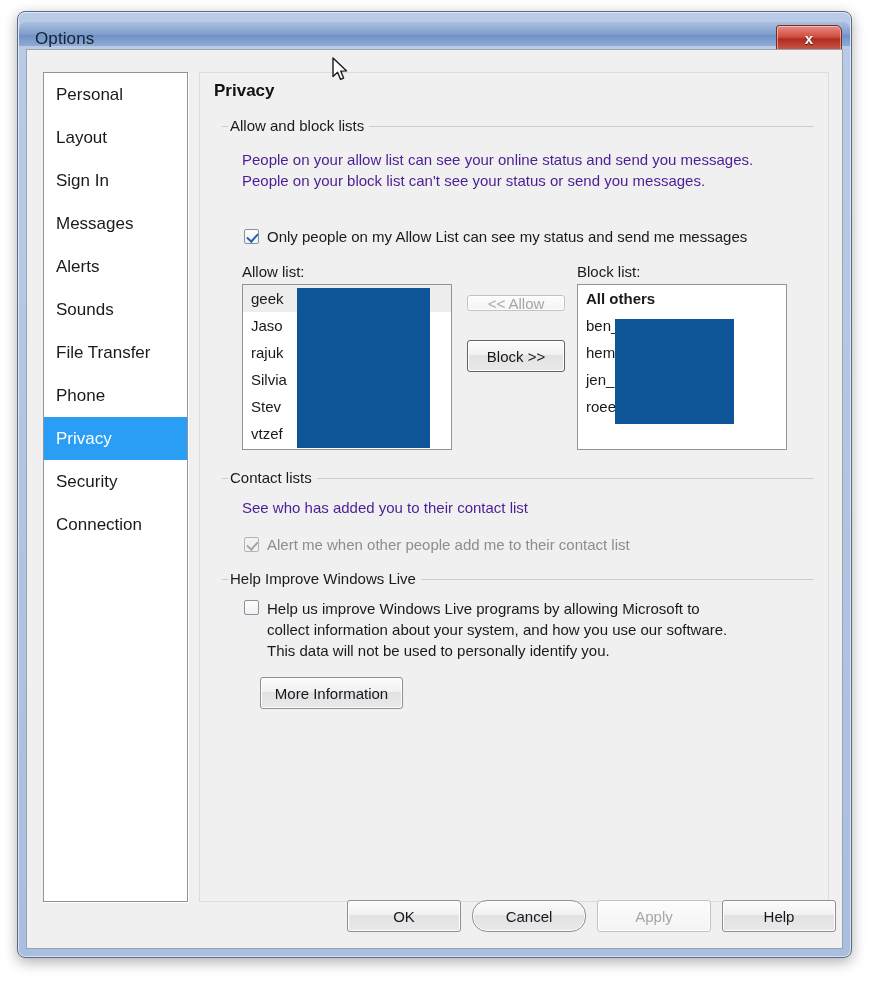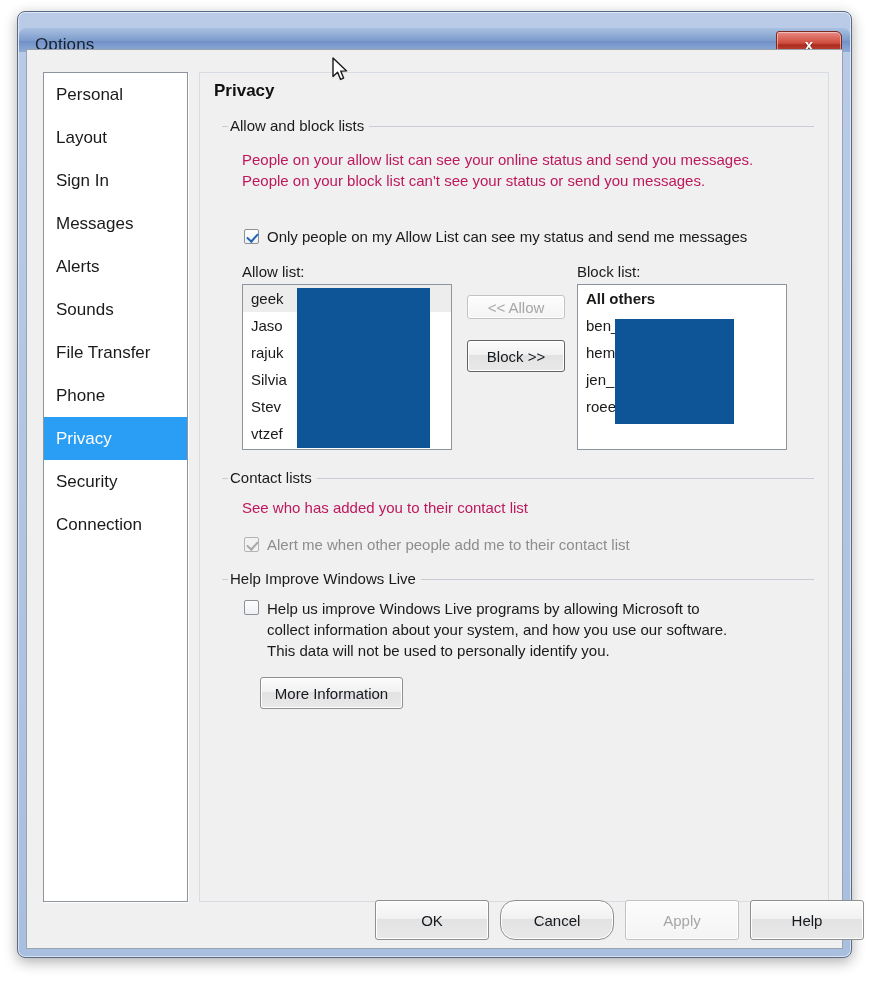--- a/index.html
+++ b/index.html
@@ -16,21 +16,21 @@
     position: absolute;
     left: 17px; top: 11px;
     width: 835px; height: 947px;
     border-radius: 8px;
     background: linear-gradient(180deg,#b9cbe6 0%, #a9bfdf 100%);
     border: 1px solid #5a6a82;
     box-shadow: 0 4px 14px rgba(0,0,0,.32), 0 0 0 1px rgba(255,255,255,.55) inset;
     padding: 0;
   }
   #titlebar {
-    position: absolute; left: 1px; top: 16px; right: 1px; height: 24px;
+    position: absolute; left: 1px; top: 10px; right: 1px; height: 24px;
     border-radius: 7px 7px 0 0;
     background: linear-gradient(180deg,#a9c0e0 0%, #7e9dcd 52%, #6f8fc7 53%, #8fabd6 100%);
   }
   #title-text {
     position: absolute; left: 16px; top: 7px;
     font-size: 17px; color: #16222e; letter-spacing: .1px;
   }
   #close-btn {
     position: absolute; right: 8px; top: 3px;
     width: 66px; height: 27px;
@@ -92,21 +92,21 @@
     background: #c8cdd3;
   }
   .group > .g-label {
     position: absolute; left: 6px; top: 0;
     background: #f0f0f0; padding: 0 5px 0 2px;
     font-size: 15px; color: #1a1a1a; white-space: nowrap;
   }
 
   .body-text {
     position: absolute;
-    font-size: 15px; color: #be185d; line-height: 21px;
+    font-size: 15px; color: #4c1d95; line-height: 21px;
   }
 
   
   .cb-row { position: absolute; display: flex; align-items: flex-start; }
   .cbox {
     width: 15px; height: 15px; flex: 0 0 15px;
     background: linear-gradient(180deg,#fdfdfd,#eef1f4);
     border: 1px solid #8c9097;
     border-radius: 2px; margin-top: 2px;
     position: relative; cursor: pointer;
@@ -172,21 +172,21 @@
   }
   .btn.focus {
     border-color: #3c7fb1;
     box-shadow: 0 0 0 1px #fff inset, 0 0 0 2px #66c5f2;
   }
 
   
   #footer { position: absolute; left: 0; right: 0; bottom: 0; height: 62px; }
   .foot-btn {
     position: absolute; top: 14px;
-    width: 114px; height: 40px; margin-left: 28px;
+    width: 114px; height: 32px;
   }
 
   
   #cursor {
     position: absolute; left: 332px; top: 57px;
     width: 18px; height: 26px; pointer-events: none;
   }
 </style>
 </head>
 <body>
@@ -236,21 +236,21 @@
       <div class="listbox" style="left:42px; top:211px; width:210px; height:166px;">
         <div class="list-item sel-bg">geek</div>
         <div class="list-item">Jaso</div>
         <div class="list-item">rajuk</div>
         <div class="list-item">Silvia</div>
         <div class="list-item">Stev</div>
         <div class="list-item">vtzef</div>
       </div>
       <div class="redact" style="left:97px; top:215px; width:133px; height:160px;"></div>
 
-      <div class="btn disabled" style="left:267px; top:222px; width:98px; height:24px;">
+      <div class="btn disabled" style="left:267px; top:222px; width:98px; height:16px;">
         <span>&lt;&lt; Allow</span>
       </div>
       <div class="btn strong" style="left:267px; top:267px; width:98px; height:32px;align-items:center;">
         <span>Block &gt;&gt;</span>
       </div>
 
       <div class="list-label" style="left:377px; top:190px;">Block list:</div>
       <div class="listbox" style="left:377px; top:211px; width:210px; height:166px;">
         <div class="list-item bold">All others</div>
         <div class="list-item">ben_</div>

